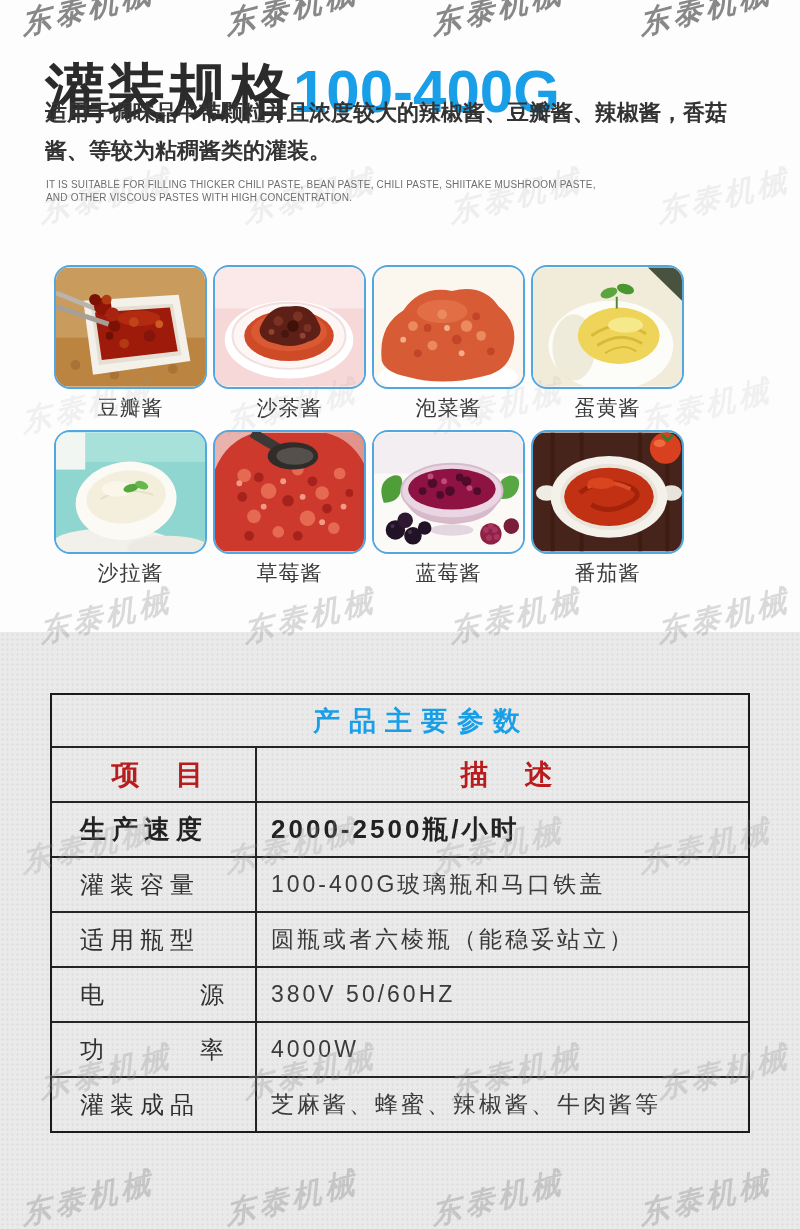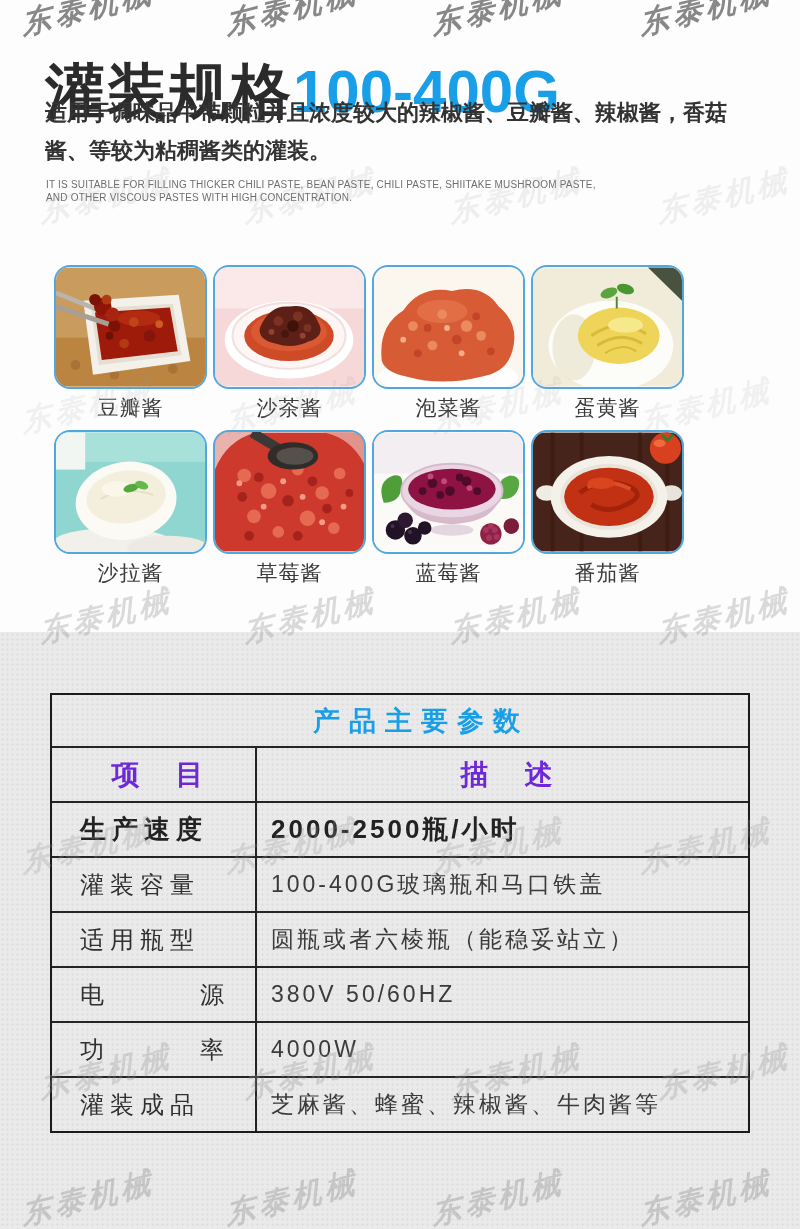--- a/index.html
+++ b/index.html
@@ -39,21 +39,21 @@
   
   .spec-table{position:absolute;left:50px;top:693px;width:696px;border:2px solid #1b1b1b;}
   .t-title{height:51px;display:flex;align-items:center;justify-content:center;
     color:#199fe8;font-weight:bold;font-size:27px;letter-spacing:9px;padding-left:42px;}
   .t-row{display:flex;height:53px;border-top:2px solid #242424;}
   .t-cell{display:flex;align-items:center;height:100%;box-sizing:border-box;color:#2f2f2f;}
   .t-item{width:205px;border-right:2px solid #242424;padding-left:28px;letter-spacing:6px;
     font-size:24px;}
   .t-desc{flex:1;padding-left:14px;letter-spacing:3px;font-size:23px;color:#3a3a3a;}
   .t-head .t-item,.t-head .t-desc{justify-content:center;padding-left:12px;font-weight:bold;
-    font-size:28px;color:#6d28d9;letter-spacing:4px;}
+    font-size:28px;color:#b91c1c;letter-spacing:4px;}
   .t-bold .t-item,.t-bold .t-desc{font-weight:bold;font-size:26px;color:#222;}
 </style>
 </head>
 <body>
 
 <div class="page">
   <div class="gray-bg"></div>
   <div class="watermark-layer">
       <span class="wm" style="left: 20px; top: -12px; color: rgb(74, 74, 74); opacity: 0.65;">东泰机械</span>
       <span class="wm" style="left: 224px; top: -12px; color: rgb(74, 74, 74); opacity: 0.65;">东泰机械</span>

